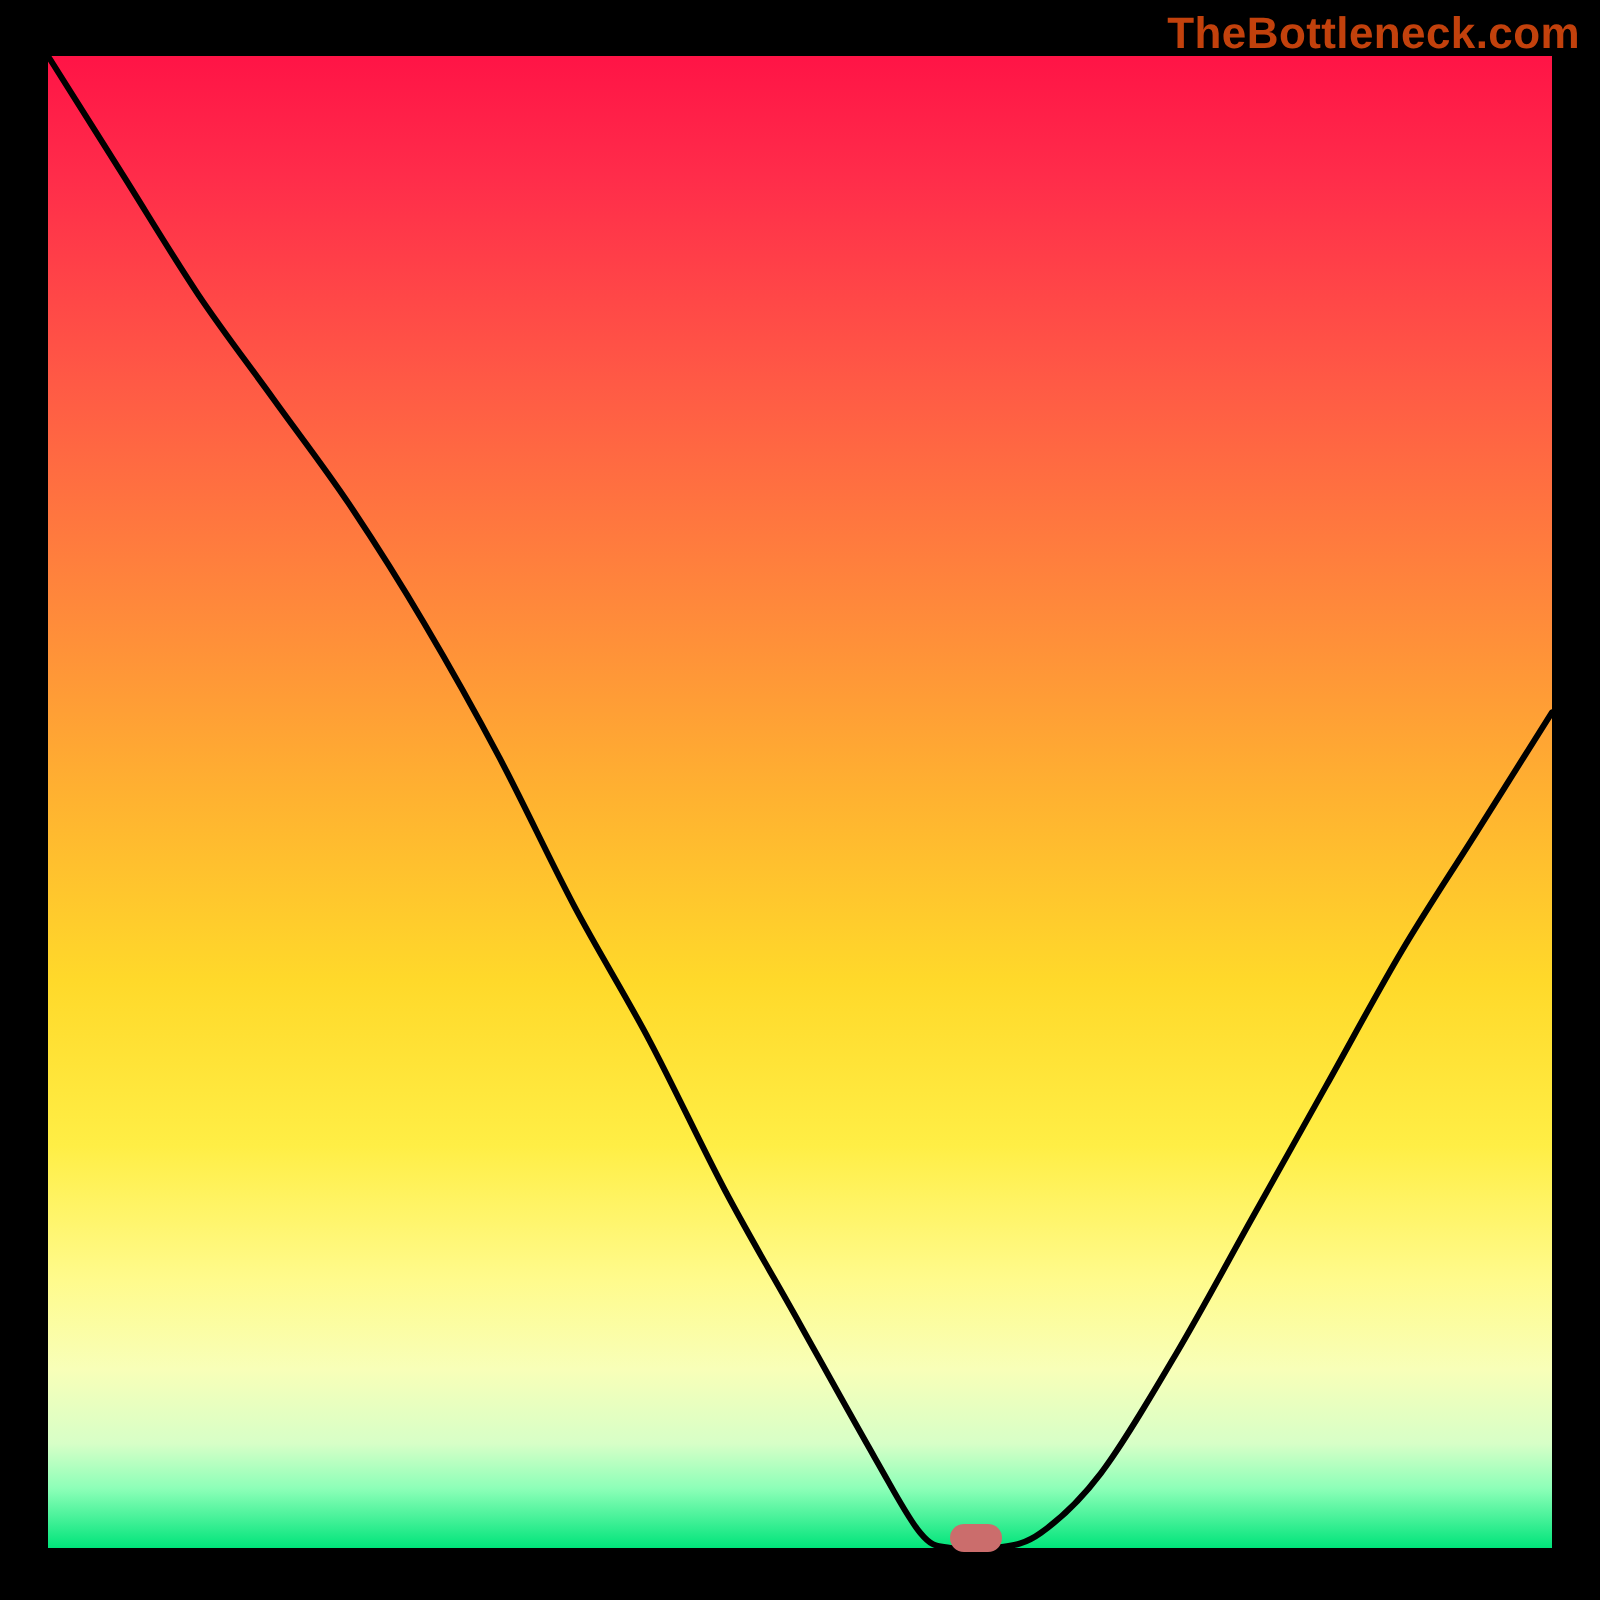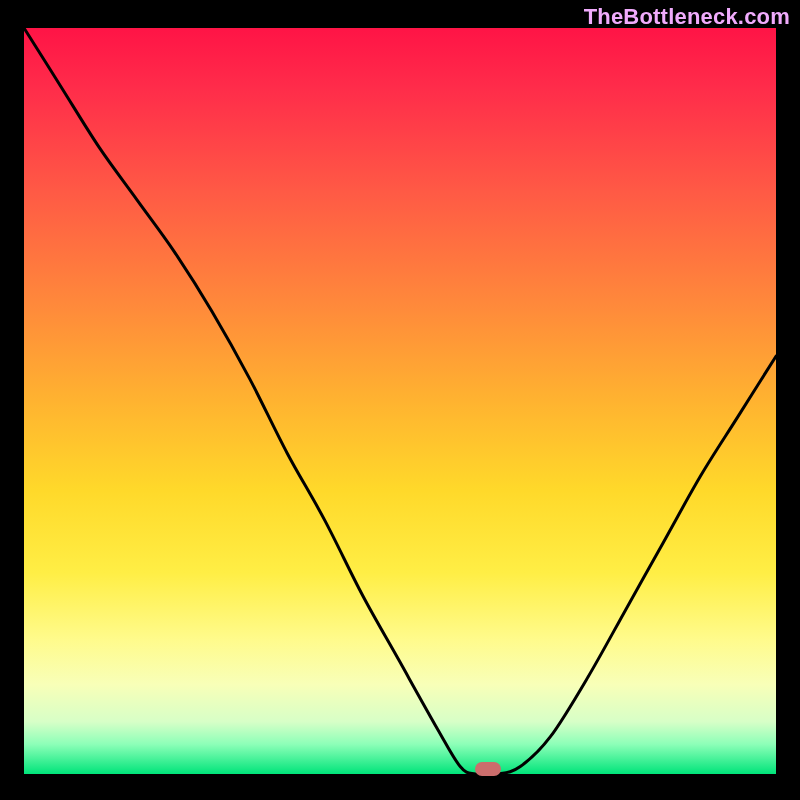--- a/index.html
+++ b/index.html
@@ -14,21 +14,21 @@
   .chart-container {
     position: relative;
     width: 800px;
     height: 800px;
     background: #000;
   }
   .watermark {
     position: absolute;
     top: 4px;
     right: 10px;
-    color: #f0abfc;
+    color: #c2410c;
     font-size: 22px;
     font-weight: 600;
     letter-spacing: 0.2px;
     font-family: Arial, Helvetica, sans-serif;
   }
   .plot-area {
     position: absolute;
     left: 24px;
     top: 28px;
     width: 752px;

